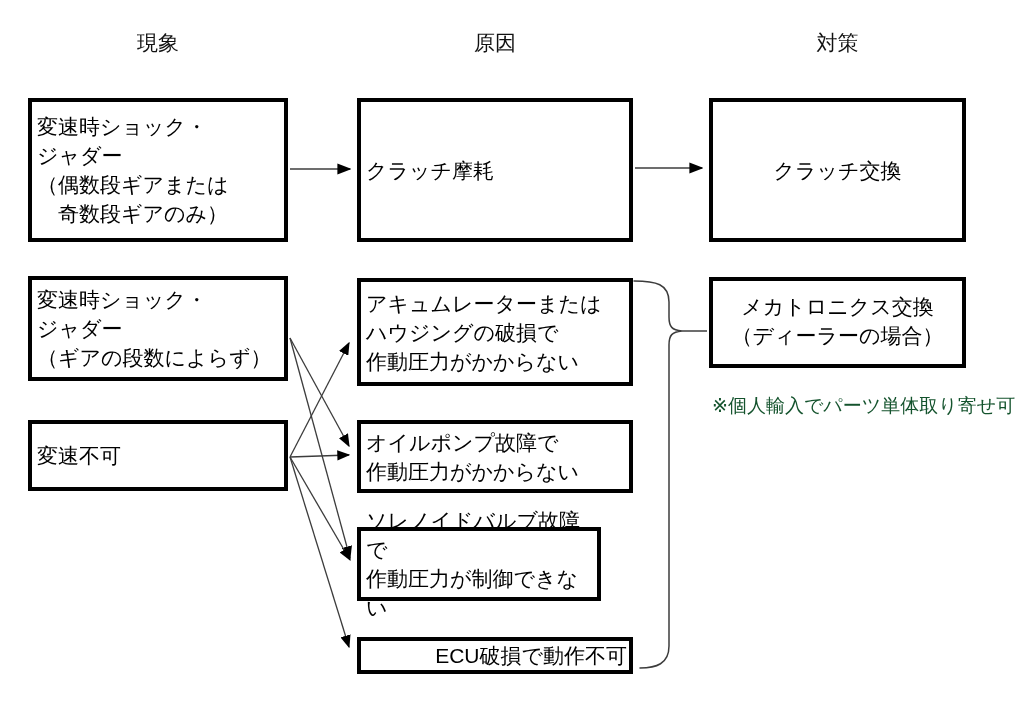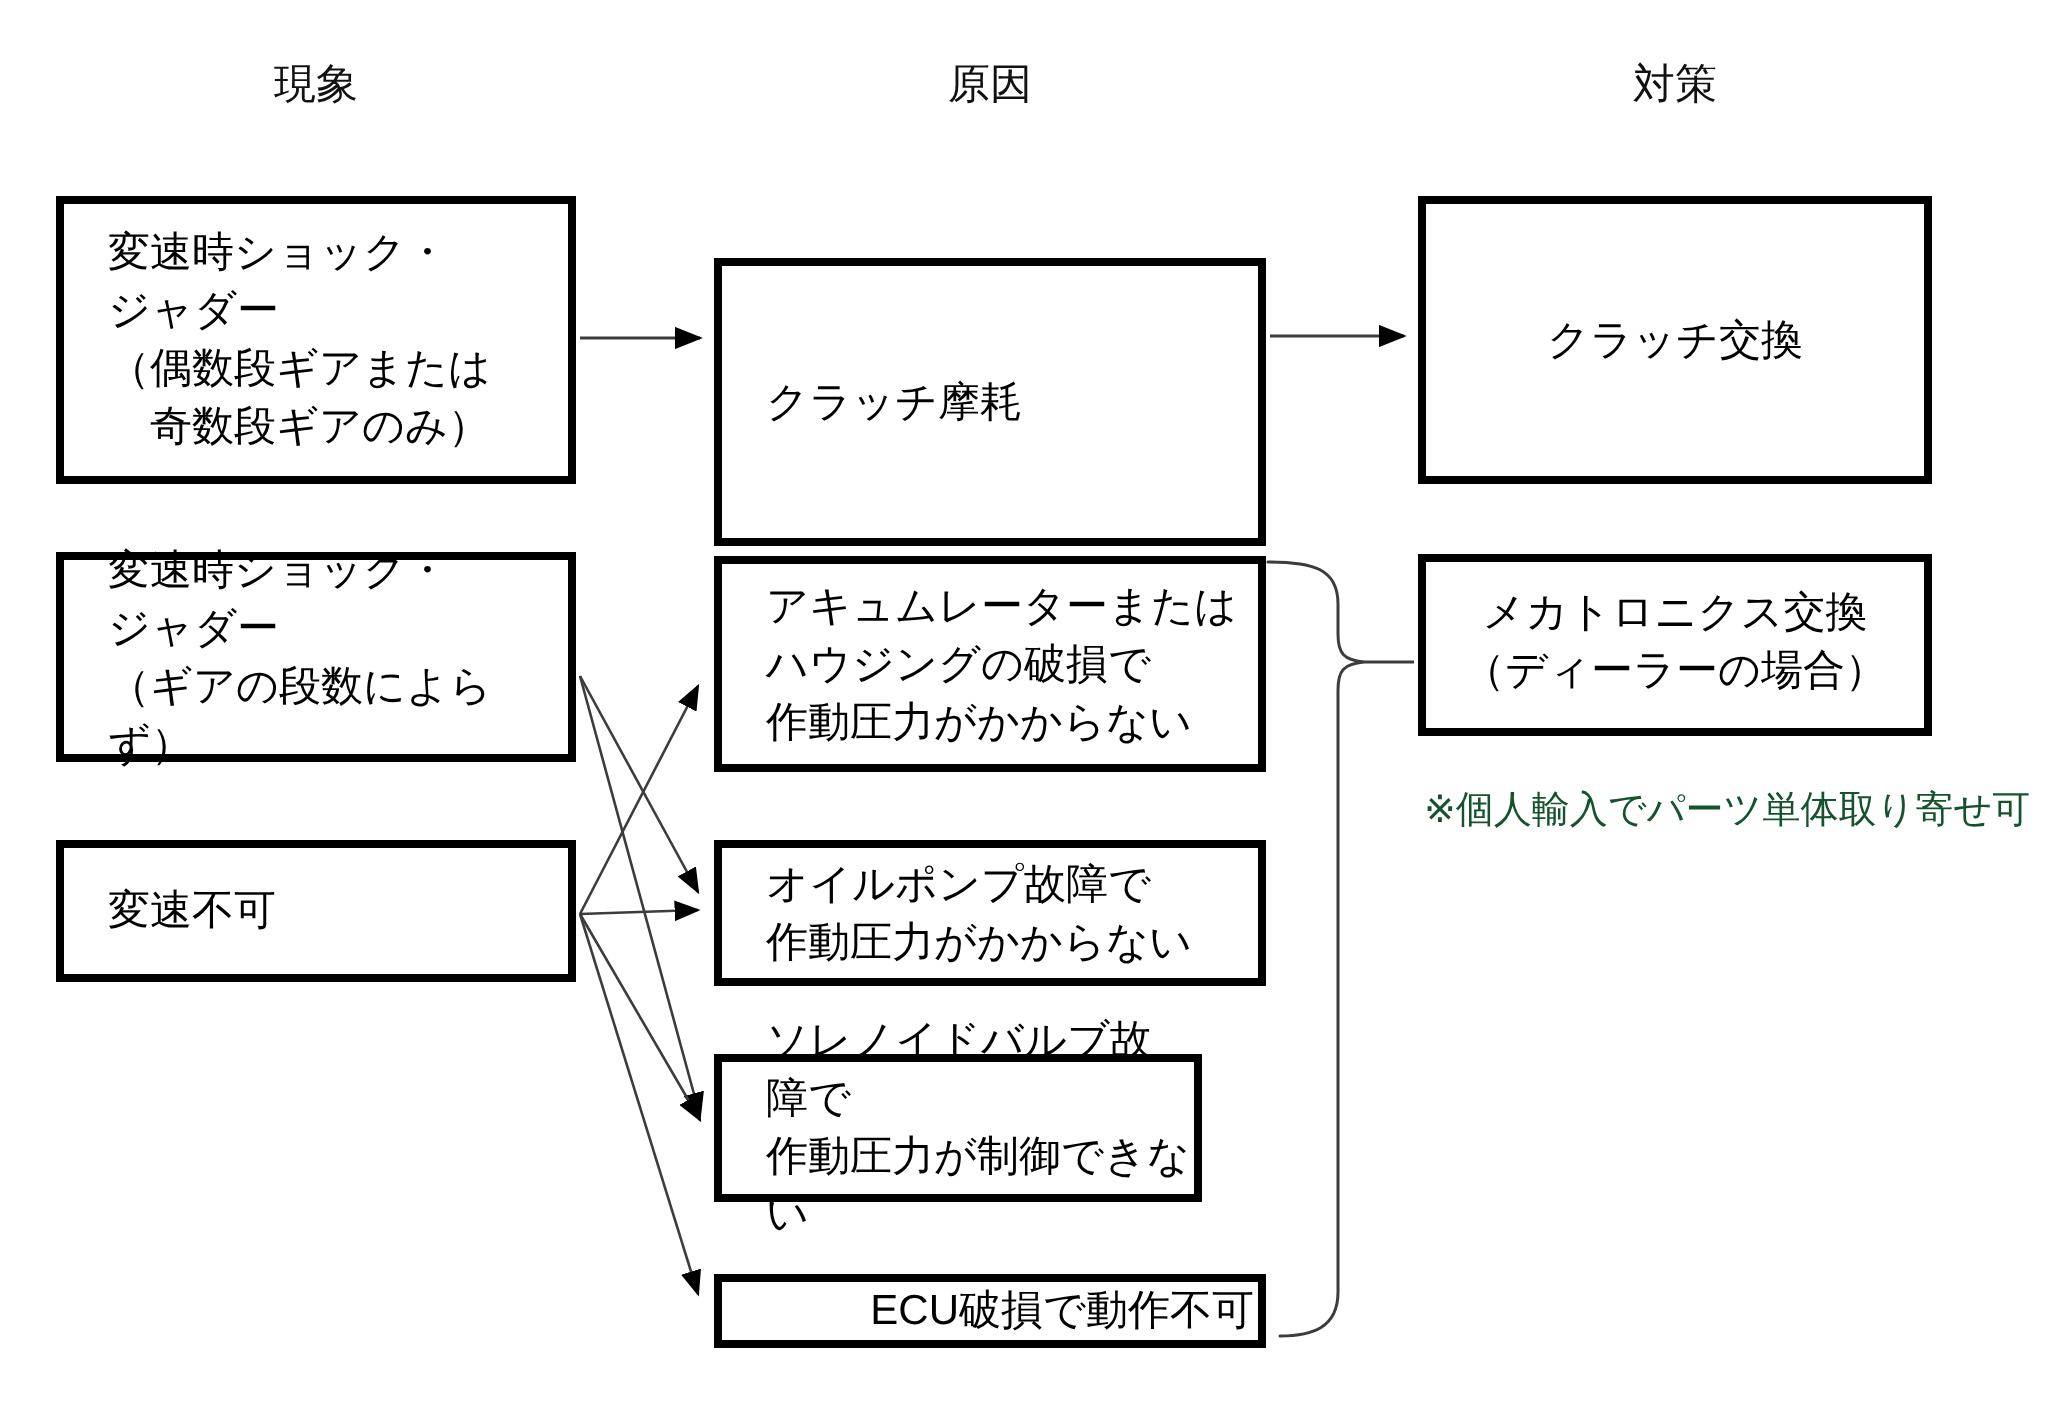--- a/index.html
+++ b/index.html
@@ -17,21 +17,21 @@
     text-align:center;
     color:#111111;
   }
   .box{
     position:absolute;
     box-sizing:border-box;
     border:4px solid #000000;
     background:#ffffff;
     display:flex;flex-direction:column;justify-content:center;
     font-size:21px;line-height:29px;
-    padding-left:22px;padding-right:2px;
+    padding-left:5px;padding-right:2px;
     white-space:pre-wrap;
   }
   .box .bl{white-space:pre-wrap;}
   .box.center{align-items:center;text-align:center;padding-left:2px;}
   .note{
     position:absolute;
     font-size:19px;line-height:22px;
     white-space:nowrap;
     color:#14532d;
   }
@@ -77,21 +77,21 @@
   <div class="box" style="left:28px;top:276px;width:260px;height:105px;">
     <div class="bl">変速時ショック・</div>
     <div class="bl">ジャダー</div>
     <div class="bl">（ギアの段数によらず）</div>
   </div>
 
   <div class="box" style="left:28px;top:420px;width:260px;height:71px;">
     <div class="bl">変速不可</div>
   </div>
 
-  <div class="box" style="left:357px;top:98px;width:276px;height:144px;margin-top:31px;">
+  <div class="box" style="left:357px;top:98px;width:276px;height:144px;">
     <div class="bl">クラッチ摩耗</div>
   </div>
 
   <div class="box" style="left:357px;top:278px;width:276px;height:108px;">
     <div class="bl">アキュムレーターまたは</div>
     <div class="bl">ハウジングの破損で</div>
     <div class="bl">作動圧力がかからない</div>
   </div>
 
   <div class="box" style="left:357px;top:420px;width:276px;height:73px;">

